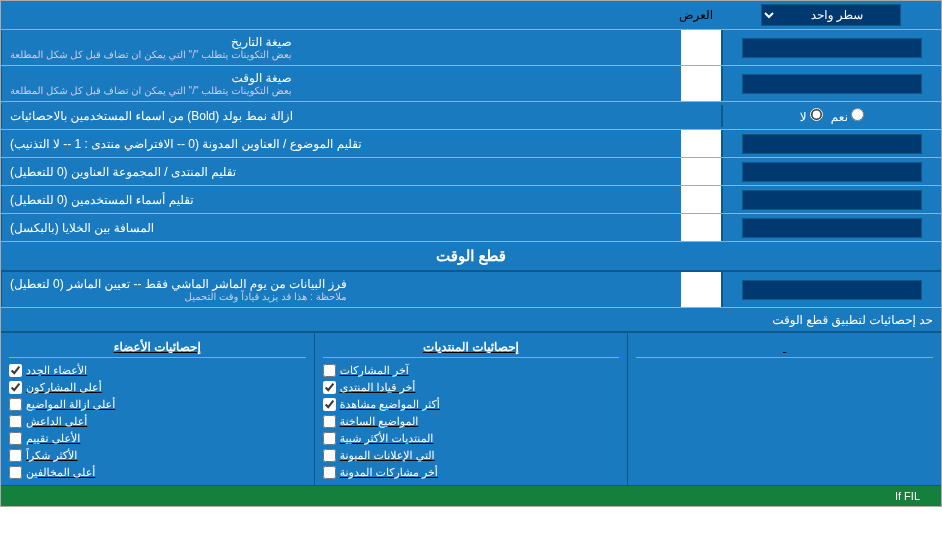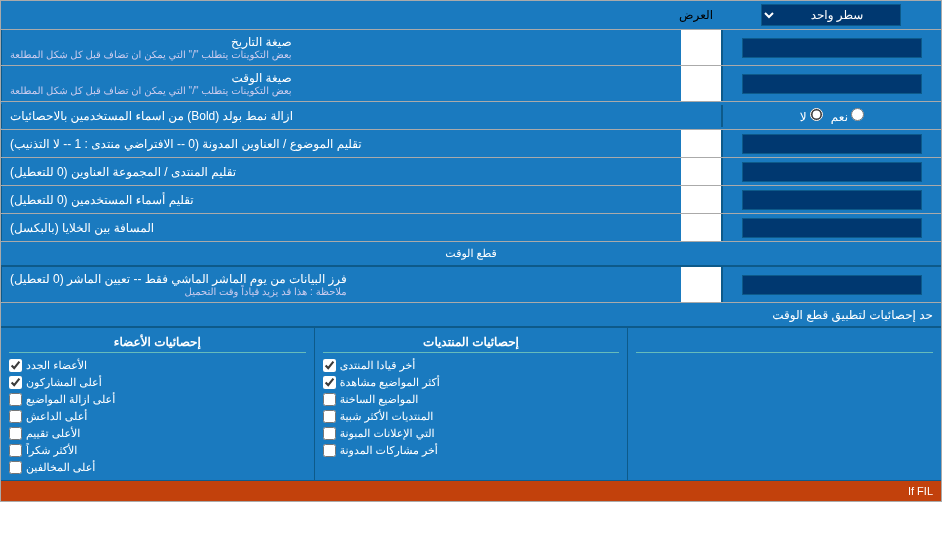--- a/index.html
+++ b/index.html
@@ -62,22 +62,22 @@
       width: 180px;
       font-size: 12px;
       text-align: center;
       direction: ltr;
     }
 
     
     .section-header {
       background: #1a7abf;
       color: #fff;
-      font-weight: normal;
-      font-size: 11px;
+      font-weight: bold;
+      font-size: 15px;
       text-align: center;
       padding: 5px;
       border-bottom: 2px solid #0d5a8a;
     }
 
     
     .top-row {
       display: flex;
       align-items: center;
       border-bottom: 1px solid #aaa;
@@ -134,20 +134,21 @@
     .checkboxes-grid {
       display: flex;
       background: #1a7abf;
       border-top: 1px solid #0d5a8a;
     }
 
     .checkbox-col {
       flex: 1;
       padding: 4px 8px;
       border-left: 1px solid #0d5a8a;
+      text-decoration: underline;
     }
 
     .checkbox-col:last-child {
       border-left: none;
     }
 
     .checkbox-col-header {
       color: #fff;
       font-weight: bold;
       font-size: 12px;
@@ -295,20 +296,24 @@
 
   <div class="checkboxes-grid">
 
     <div class="checkbox-col">
       <div class="checkbox-col-header">&nbsp;</div>
     </div>
 
     <div class="checkbox-col">
       <div class="checkbox-col-header">إحصائيات المنتديات</div>
       <div class="checkbox-item">
+        <span>آخر المشاركات</span>
+        <input type="checkbox" style="">
+      </div>
+      <div class="checkbox-item">
         <span>أخر قيادا المنتدى</span>
         <input type="checkbox" checked="" style="">
       </div>
       <div class="checkbox-item">
         <span>أكثر المواضيع مشاهدة</span>
         <input type="checkbox" checked="" style="">
       </div>
       <div class="checkbox-item">
         <span>المواضيع الساخنة</span>
         <input type="checkbox" style="">
@@ -354,17 +359,17 @@
         <input type="checkbox" style="">
       </div>
       <div class="checkbox-item">
         <span>أعلى المخالفين</span>
         <input type="checkbox" style="">
       </div>
     </div>
 
   </div>
 
-  <div style="background:#c2410c; color:#fff; font-size:11px; padding:4px 8px; border-top:1px solid #0d5a8a;">
+  <div style="background:#15803d; color:#fff; font-size:11px; padding:4px 21px; border-top:1px solid #0d5a8a;">
     <span>If FIL</span>
   </div>
 
 </div>
 
 </body></html>

